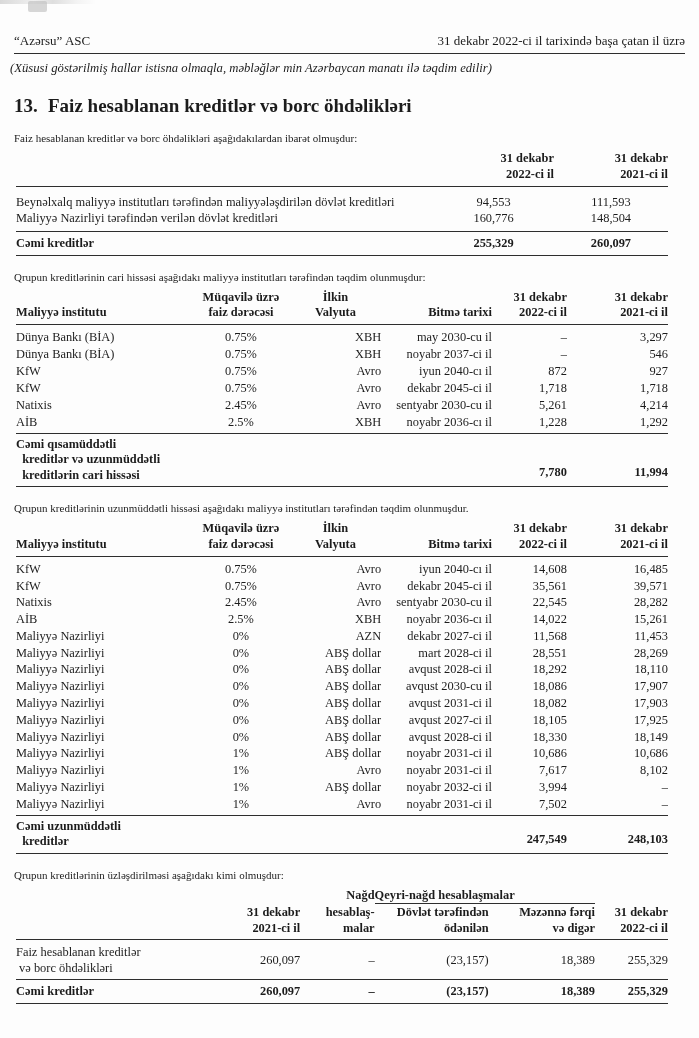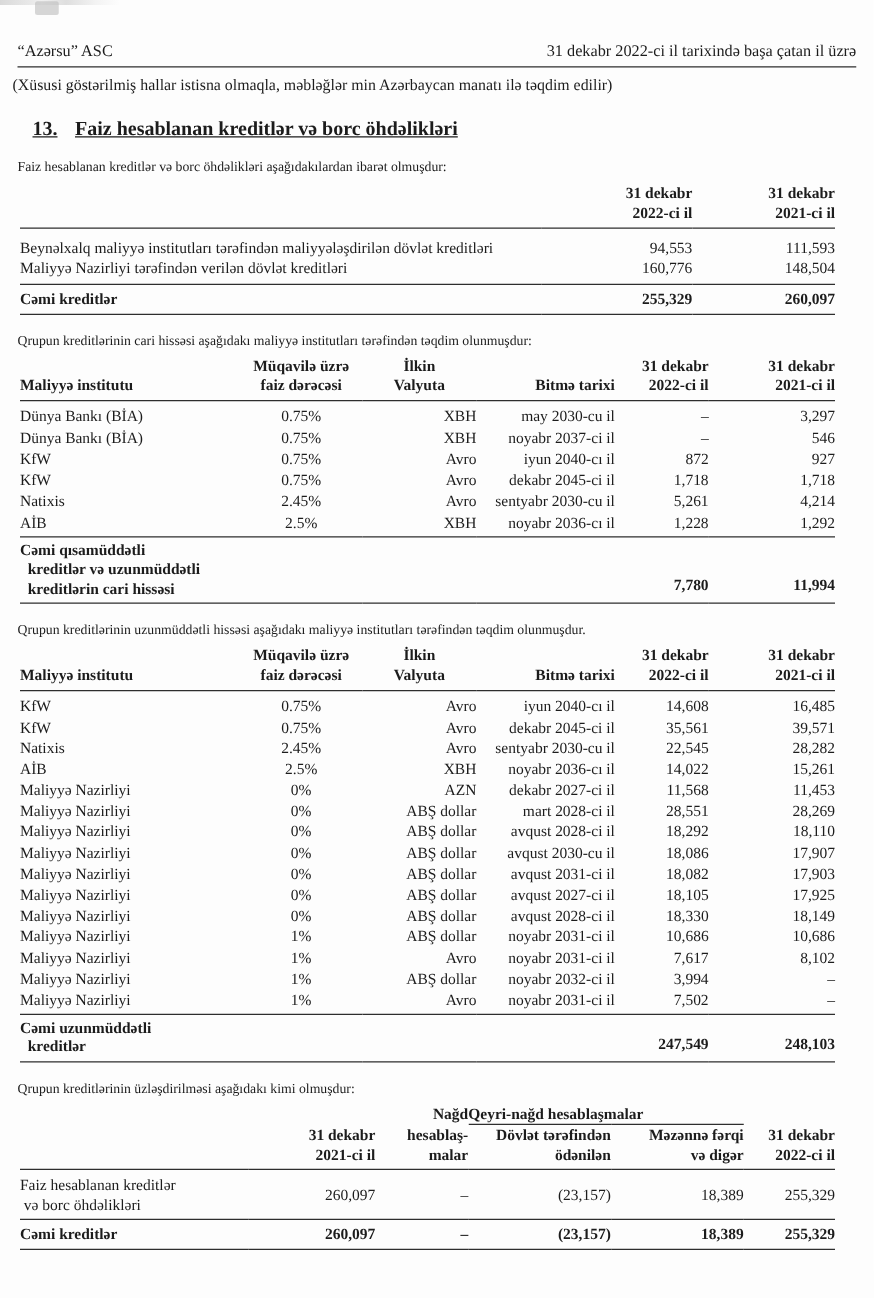--- a/index.html
+++ b/index.html
@@ -16,40 +16,40 @@
   .smudge-strip { position:absolute; top:0; left:0; width:96px; height:4px;
     background:linear-gradient(90deg,#d9d9d9,#efefef 35%,#dedede 55%,#f3f3f3 80%,#fdfdfd); }
   .smudge-blob { position:absolute; top:1px; left:28px; width:19px; height:11px;
     background:#bdbdbd; border-radius:2px; opacity:.6; }
 
   .doc-header { display:flex; justify-content:space-between; align-items:flex-end;
     margin:32px 14px 0 14px; padding-bottom:3px; border-bottom:1.6px solid #2e2e2e; }
   .company { font-size:13px; white-space:nowrap; padding-bottom:1px; }
   .titles { text-align:right; font-size:13px; line-height:1.42; }
 
-  .measurement-note { margin:7px 14px 0 10px; font-size:12.7px; }
-
-  .section-heading { display:flex; margin:19px 14px 0 26px; font-weight:bold; font-size:16px;text-decoration:underline; }
+  .measurement-note { margin:7px 14px 0 10px; font-style:italic; font-size:12.7px; }
+
+  .section-heading { display:flex; margin:19px 14px 0 14px; font-weight:bold; font-size:19px; }
   .section-number { width:34px; flex:0 0 34px; }
 
   .intro { margin:15px 14px 0 14px; font-size:11px; }
 
   table { border-collapse:collapse; table-layout:fixed; width:652px;
     margin:7px 0 0 16px; font-size:12.4px; }
   th { font-weight:bold; vertical-align:bottom; white-space:pre-line;
     line-height:1.26; padding:0 0 3px 0; text-align:right; }
   td { padding:0; }
   .preline { white-space:pre-line; }
 
   
   .t1 thead th { border-bottom:1.6px solid #2e2e2e; }
   .t1 tbody td { line-height:16.5px; }
   .t1 tbody tr:first-child td { padding-top:7px; }
   .t1 tbody tr:last-child td { padding-bottom:4px; }
-  .t1 td.c1, .t1 td.c2 { text-align:right; }
+  .t1 td.c1, .t1 td.c2 { text-align:center; }
   .t1 tfoot td { border-top:1.6px solid #2e2e2e; border-bottom:1.6px solid #2e2e2e;
     font-weight:bold; padding:4px 0; }
 
   
   .t23 thead th { border-bottom:1.6px solid #2e2e2e; }
   .t23 thead th.h-inst { text-align:left; }
   .t23 thead th.h-rate, .t23 thead th.h-curr { text-align:center; }
   .t23 tbody td { line-height:17px; }
   .t3 tbody td { line-height:16.8px; }
   .t23 tbody tr:first-child td { padding-top:4px; }

